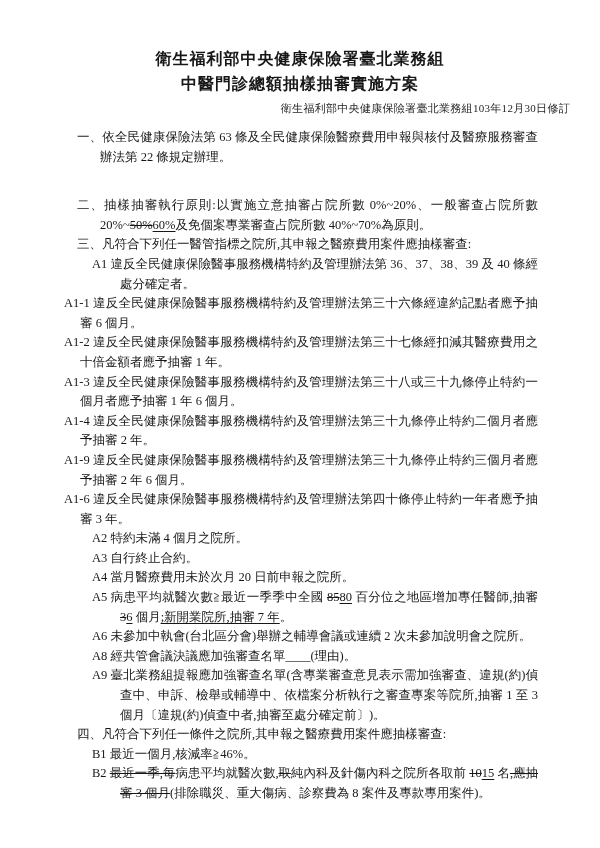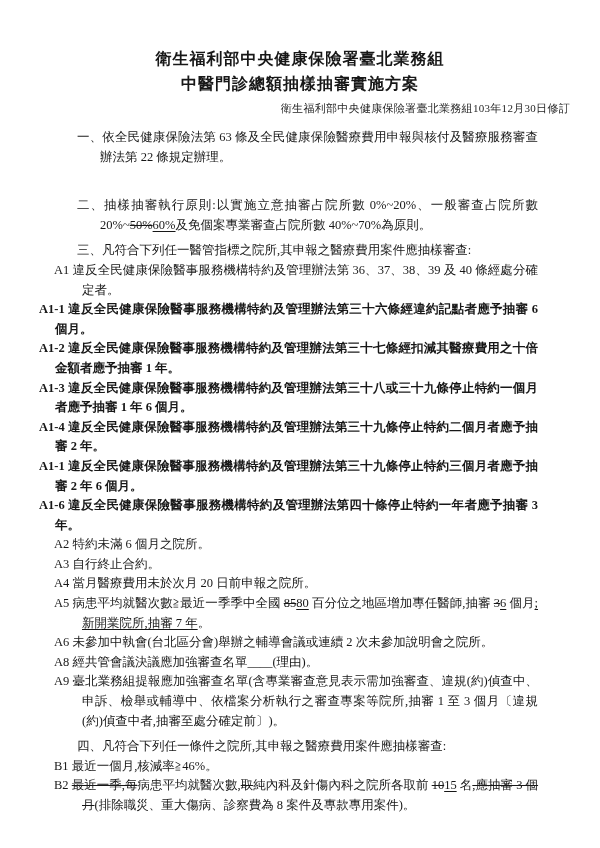--- a/index.html
+++ b/index.html
@@ -32,24 +32,24 @@
     margin: 5px 30px 0 0;
   }
   .doc { margin-top: 12px; }
   .para {
     font-size: 12.5px;
     line-height: 19.6px;
     margin: 0 62px 0 0;
     text-align: justify;
   }
   .para.l1  { padding-left: 100px; text-indent: -23px; }
-  .para.lA  { padding-left: 82px; text-indent: -28px; }
-  .para.lA1 { padding-left: 55px; text-indent: -16px; font-weight: bold; }
+  .para.lA  { padding-left: 120px; text-indent: -28px; }
+  .para.lA1 { padding-left: 80px; text-indent: -16px; }
   .para.gap-lg { margin-top: 29px; }
-  .para.gap-sm { margin-top: 6px; }
+  .para.gap-sm { }
   .run     { text-decoration: none; }
   .run-del { text-decoration: line-through; }
   .run-ins { text-decoration: underline; text-underline-offset: 2px; }
 </style>
 </head>
 <body>
 
 <div class="page">
 
   <div class="title-block">
@@ -61,23 +61,23 @@
 
   <main class="doc">
       <p class="para l1"><span class="run">一、依全民健康保險法第 63 條及全民健康保險醫療費用申報與核付及醫療服務審查辦法第 22 條規定辦理。</span></p>
       <p class="para l1 gap-lg"><span class="run">二、抽樣抽審執行原則:以實施立意抽審占院所數 0%~20%、一般審查占院所數 20%~</span><span class="run-del">50%</span><span class="run-ins">60%</span><span class="run">及免個案專業審查占院所數 40%~70%為原則。</span></p>
       <p class="para l1 gap-sm"><span class="run">三、凡符合下列任一醫管指標之院所,其申報之醫療費用案件應抽樣審查:</span></p>
       <p class="para lA"><span class="run">A1 違反全民健康保險醫事服務機構特約及管理辦法第 36、37、38、39 及 40 條經處分確定者。</span></p>
       <p class="para lA1"><span class="run">A1-1 違反全民健康保險醫事服務機構特約及管理辦法第三十六條經違約記點者應予抽審 6 個月。</span></p>
       <p class="para lA1"><span class="run">A1-2 違反全民健康保險醫事服務機構特約及管理辦法第三十七條經扣減其醫療費用之十倍金額者應予抽審 1 年。</span></p>
       <p class="para lA1"><span class="run">A1-3 違反全民健康保險醫事服務機構特約及管理辦法第三十八或三十九條停止特約一個月者應予抽審 1 年 6 個月。</span></p>
       <p class="para lA1"><span class="run">A1-4 違反全民健康保險醫事服務機構特約及管理辦法第三十九條停止特約二個月者應予抽審 2 年。</span></p>
-      <p class="para lA1"><span class="run">A1-1 違反全民健康保險醫事服務機構特約及管理辦法第三十九條停止特約三個月者應予抽審 2 年 6 個月。</span></p>
+      <p class="para lA1"><span class="run">A1-9 違反全民健康保險醫事服務機構特約及管理辦法第三十九條停止特約三個月者應予抽審 2 年 6 個月。</span></p>
       <p class="para lA1"><span class="run">A1-6 違反全民健康保險醫事服務機構特約及管理辦法第四十條停止特約一年者應予抽審 3 年。</span></p>
-      <p class="para lA"><span class="run">A2 特約未滿 6 個月之院所。</span></p>
+      <p class="para lA"><span class="run">A2 特約未滿 4 個月之院所。</span></p>
       <p class="para lA"><span class="run">A3 自行終止合約。</span></p>
       <p class="para lA"><span class="run">A4 當月醫療費用未於次月 20 日前申報之院所。</span></p>
       <p class="para lA"><span class="run">A5 病患平均就醫次數≧最近一季季中全國 </span><span class="run-del">85</span><span class="run-ins">80</span><span class="run"> 百分位之地區增加專任醫師,抽審 </span><span class="run-del">3</span><span class="run-ins">6</span><span class="run"> 個月</span><span class="run-ins">;新開業院所,抽審 7 年</span><span class="run">。</span></p>
       <p class="para lA"><span class="run">A6 未參加中執會(台北區分會)舉辦之輔導會議或連續 2 次未參加說明會之院所。</span></p>
       <p class="para lA"><span class="run">A8 經共管會議決議應加強審查名單____(理由)。</span></p>
       <p class="para lA"><span class="run">A9 臺北業務組提報應加強審查名單(含專業審查意見表示需加強審查、違規(約)偵查中、申訴、檢舉或輔導中、依檔案分析執行之審查專案等院所,抽審 1 至 3 個月〔違規(約)偵查中者,抽審至處分確定前〕)。</span></p>
       <p class="para l1 gap-sm"><span class="run">四、凡符合下列任一條件之院所,其申報之醫療費用案件應抽樣審查:</span></p>
       <p class="para lA"><span class="run">B1 最近一個月,核減率≧46%。</span></p>
       <p class="para lA"><span class="run">B2 </span><span class="run-del">最近一季,每</span><span class="run">病患平均就醫次數,</span><span class="run-del">取</span><span class="run">純內科及針傷內科之院所各取前 </span><span class="run-del">10</span><span class="run-ins">15</span><span class="run"> 名</span><span class="run-del">,應抽審 3 個月</span><span class="run">(排除職災、重大傷病、診察費為 8 案件及專款專用案件)。</span></p>
     </main>

